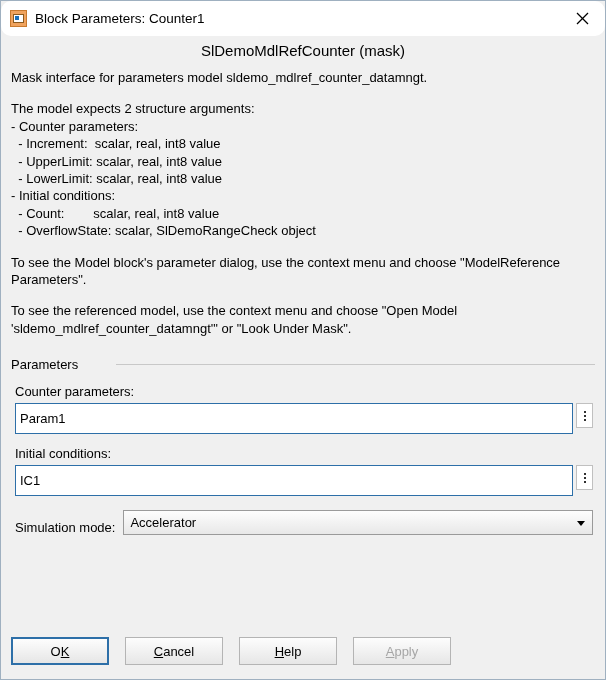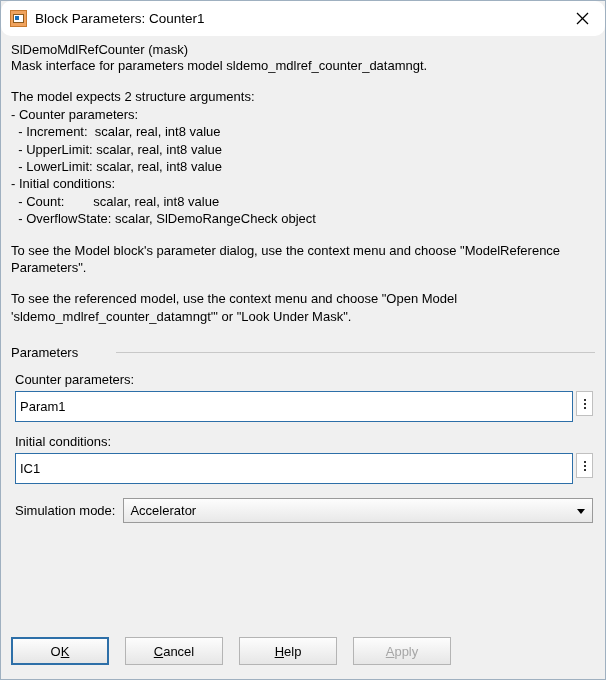--- a/index.html
+++ b/index.html
@@ -86,22 +86,24 @@
 
   
   .content {
     padding: 0 10px;
     box-sizing: border-box;
     flex: 1 1 auto;
     display: flex;
     flex-direction: column;
   }
   .mask-type {
-    font-size: 13px;
+    font-size: 15px;
     margin-top: 6px;
+    margin-bottom: 10px;
+    text-align: center;
   }
   .desc {
     font-size: 13px;
     line-height: 17.4px;
     white-space: pre-wrap;
     margin: 0;
   }
   .desc-block { margin-bottom: 14px; }
 
   
@@ -158,21 +160,21 @@
     gap: 2px;
     cursor: default;
   }
   .dots-btn i {
     width: 2px; height: 2px;
     background: #303030;
     display: block;
   }
   .combo-row {
     display: flex;
-    align-items: center;
+    align-items: flex-end;
     margin: 14px 2px 16px 4px;
   }
   .combo-label {
     font-size: 13px;
     margin-right: 8px;
     white-space: nowrap;
   }
   .combo {
     flex: 1 1 auto;
     height: 25px;

